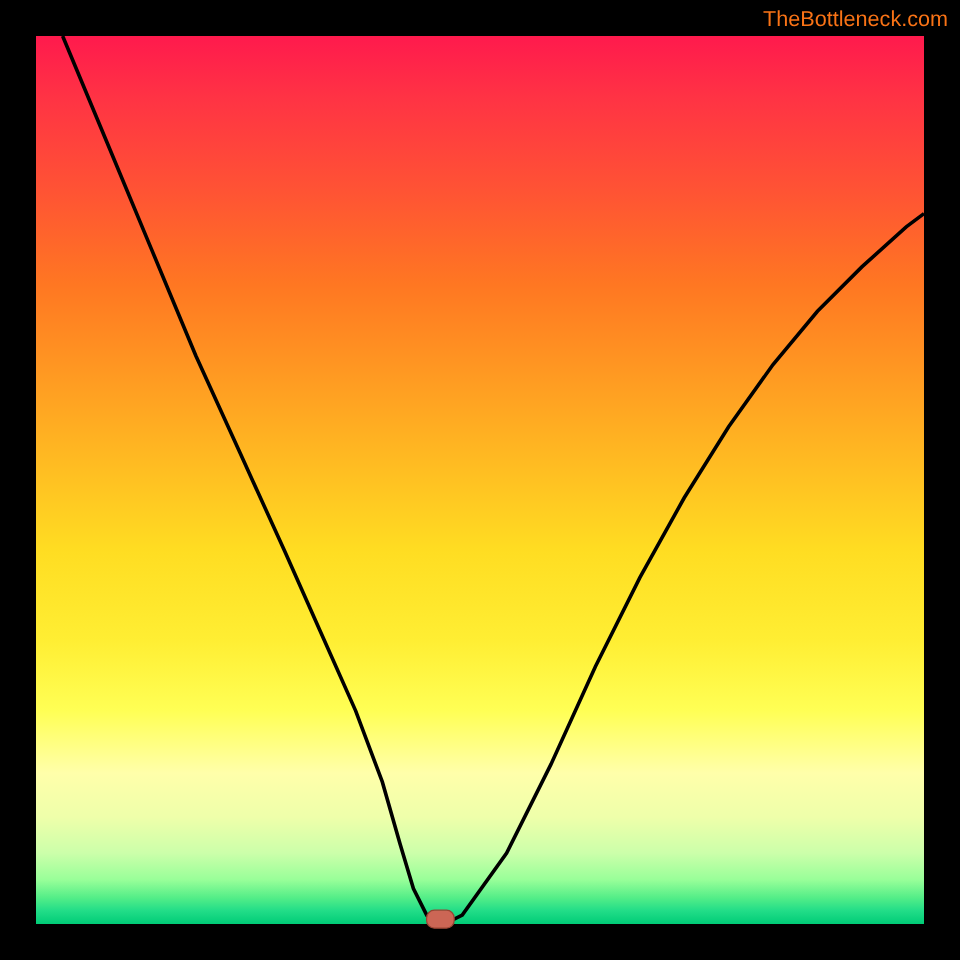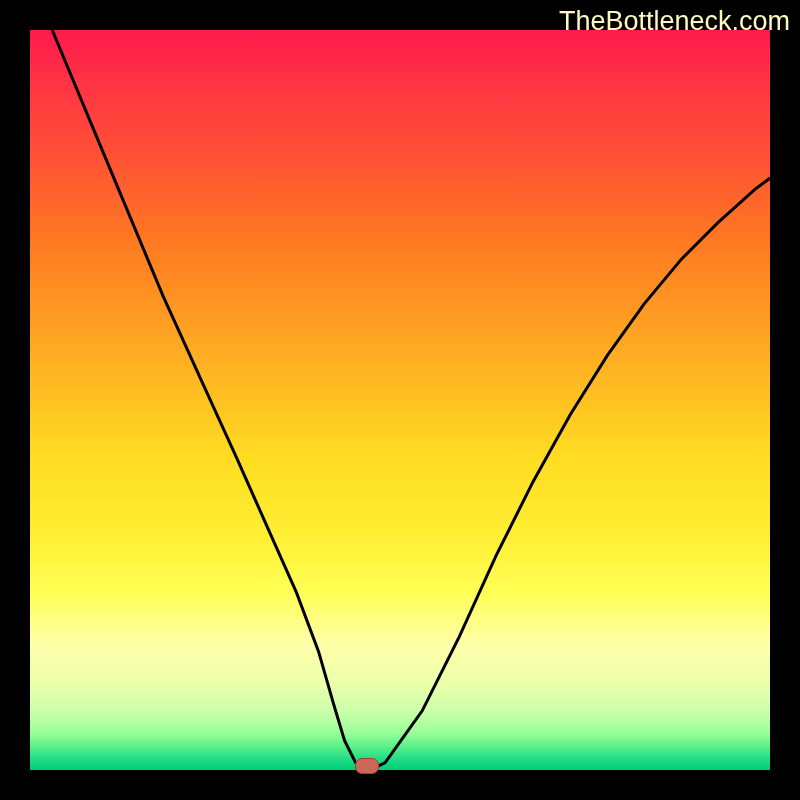--- a/index.html
+++ b/index.html
@@ -38,22 +38,22 @@
       #99ff99 95%,
       #55ee88 97%,
       #22dd88 98.5%,
       #00cc77 100%
     );
   }
   .watermark {
     position: absolute;
     top: 6px;
     right: 10px;
-    color: #fef9c3;
-    font-size: 27px;
+    color: #f97316;
+    font-size: 18px;
     font-weight: 500;
     z-index: 10;
   }
   svg.curve {
     position: absolute;
     left: 0;
     top: 0;
     width: 740px;
     height: 740px;
   }

